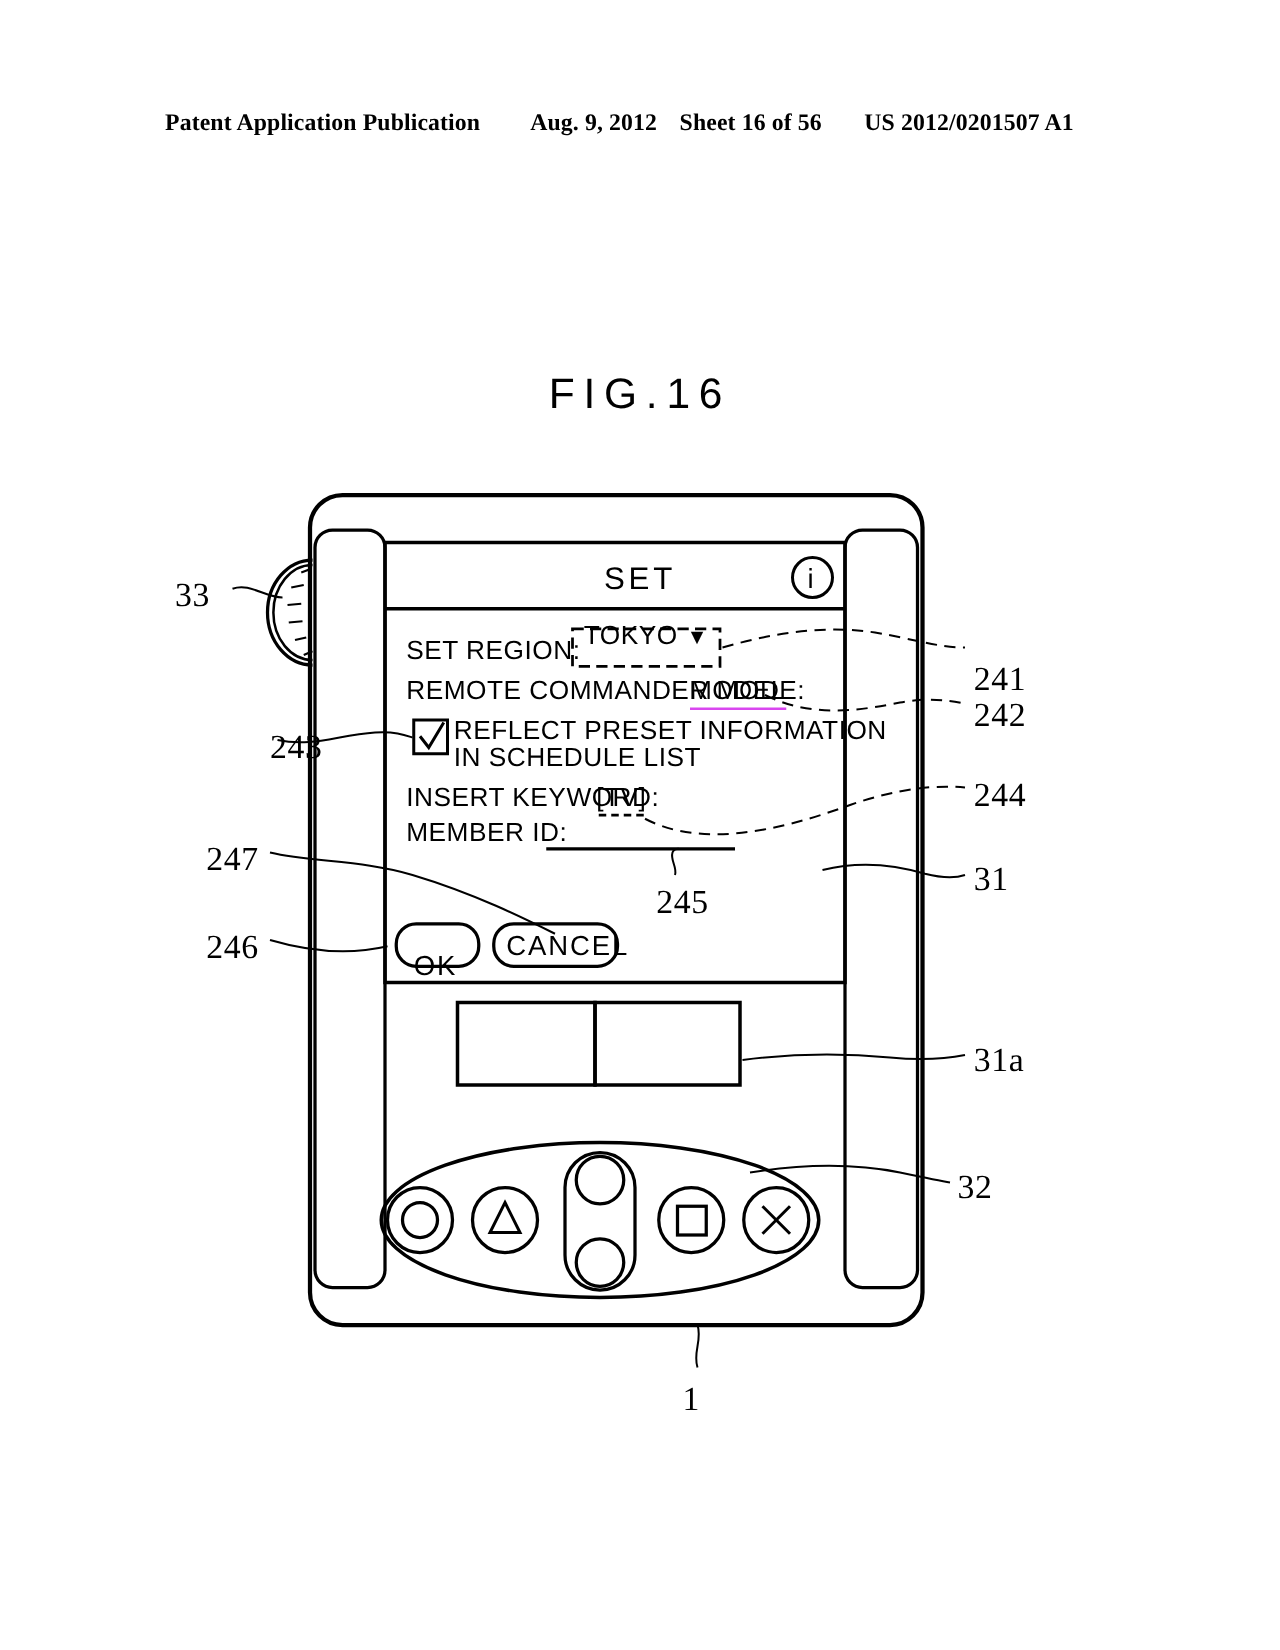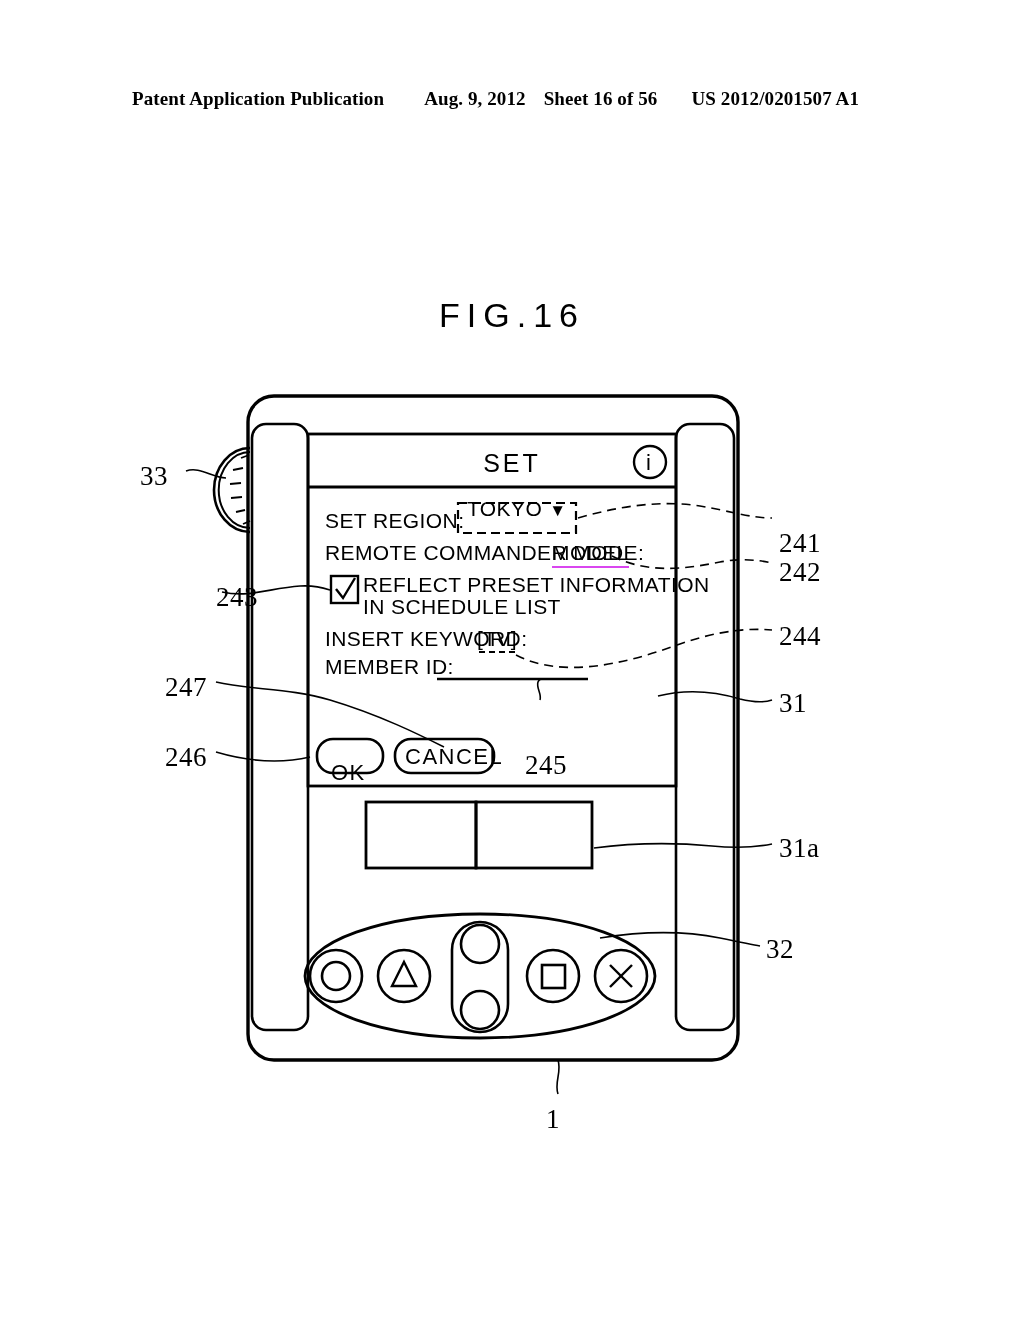--- a/index.html
+++ b/index.html
@@ -44,21 +44,21 @@
   #btn-ok-lbl{left:331px;top:744px;margin-top:16px;}
   #btn-cancel-lbl{left:405px;top:744px;}
 
   
   .ref{position:absolute;font-family:"Liberation Serif", serif;
        font-size:27px;letter-spacing:.5px;white-space:nowrap;}
   #ref-33{left:140px;top:461px;}
   #ref-243{left:172px;top:582px;margin-left:44px;}
   #ref-247{left:165px;top:672px;}
   #ref-246{left:165px;top:742px;}
-  #ref-245{left:525px;top:706px;margin-top:44px;}
+  #ref-245{left:525px;top:706px;}
   #ref-241{left:779px;top:508px;margin-top:20px;}
   #ref-242{left:779px;top:557px;}
   #ref-244{left:779px;top:621px;}
   #ref-31{left:779px;top:688px;}
   #ref-31a{left:779px;top:833px;}
   #ref-32{left:766px;top:934px;}
   #ref-1{left:546px;top:1104px;}
 </style>
 </head>
 <body>

